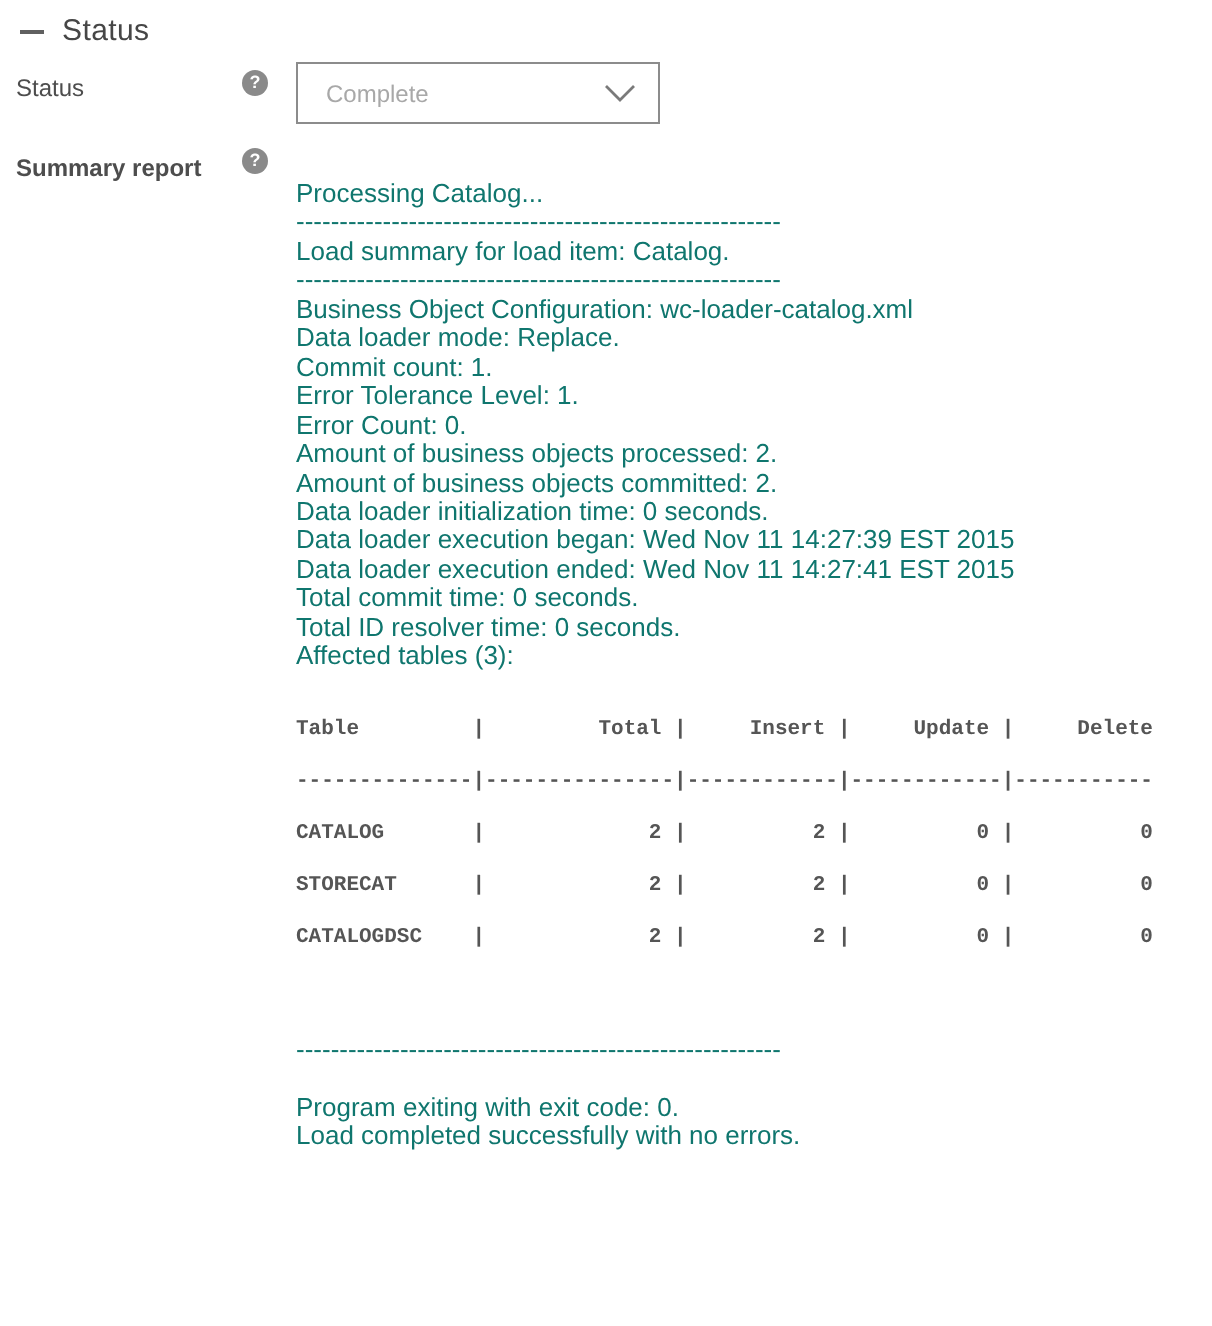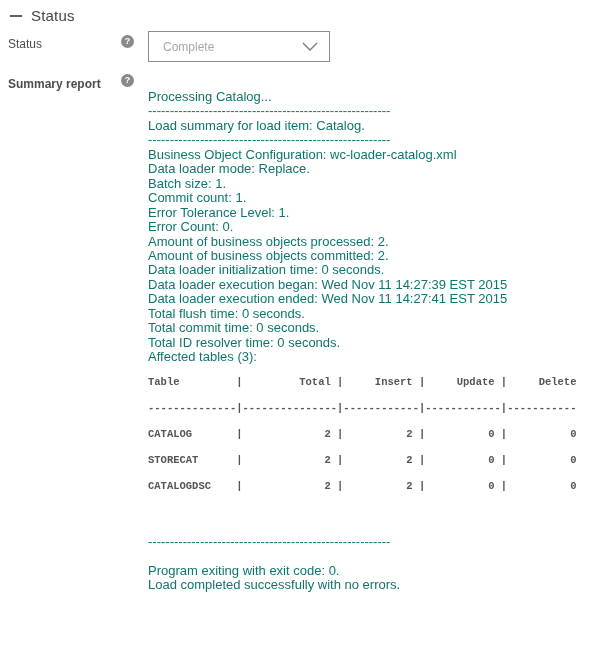--- a/index.html
+++ b/index.html
@@ -54,21 +54,21 @@
   .chevron-svg { display: block; }
 
   
   .report { position: absolute; left: 148px; top: 90px; width: 450px; }
   .log-line {
     font-size: 13px; line-height: 14.45px;
     color: #0f766e; white-space: pre;
   }
   .log-line:empty::before { content: "\00a0"; }
 
-  .mono-block { margin-top: 4px; }
+  .mono-block { margin-top: 16px; }
   .mono-line {
     font-family: "Liberation Mono", monospace;
     font-size: 10.5px; font-weight: bold;
     line-height: 26px; color: #555555; white-space: pre;
   }
 
   .tail-block { margin-top: 36px; }
 </style>
 </head>
 <body>
@@ -93,30 +93,28 @@
 <span class="help-icon help-summary">?</span>
 
 <div class="report">
   <div>
       <div class="log-line">Processing Catalog...</div>
       <div class="log-line">--------------------------------------------------------</div>
       <div class="log-line">Load summary for load item: Catalog.</div>
       <div class="log-line">--------------------------------------------------------</div>
       <div class="log-line">Business Object Configuration: wc-loader-catalog.xml</div>
       <div class="log-line">Data loader mode: Replace.</div>
-      <div class="log-line">Batch size: 1.</div>
       <div class="log-line">Commit count: 1.</div>
       <div class="log-line">Error Tolerance Level: 1.</div>
       <div class="log-line">Error Count: 0.</div>
       <div class="log-line">Amount of business objects processed: 2.</div>
       <div class="log-line">Amount of business objects committed: 2.</div>
       <div class="log-line">Data loader initialization time: 0 seconds.</div>
       <div class="log-line">Data loader execution began: Wed Nov 11 14:27:39 EST 2015</div>
       <div class="log-line">Data loader execution ended: Wed Nov 11 14:27:41 EST 2015</div>
-      <div class="log-line">Total flush time: 0 seconds.</div>
       <div class="log-line">Total commit time: 0 seconds.</div>
       <div class="log-line">Total ID resolver time: 0 seconds.</div>
       <div class="log-line">Affected tables (3):</div>
     </div>
   <div class="mono-block">
       <div class="mono-line">Table         |         Total |     Insert |     Update |     Delete</div>
       <div class="mono-line">--------------|---------------|------------|------------|-----------</div>
       <div class="mono-line">CATALOG       |             2 |          2 |          0 |          0</div>
       <div class="mono-line">STORECAT      |             2 |          2 |          0 |          0</div>
       <div class="mono-line">CATALOGDSC    |             2 |          2 |          0 |          0</div>

